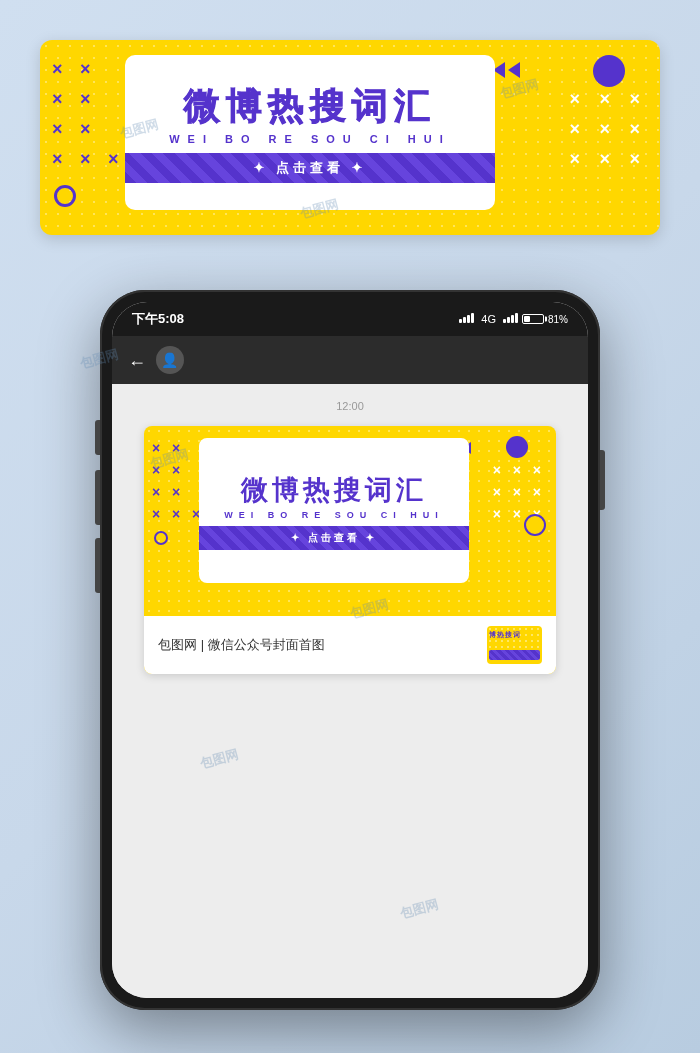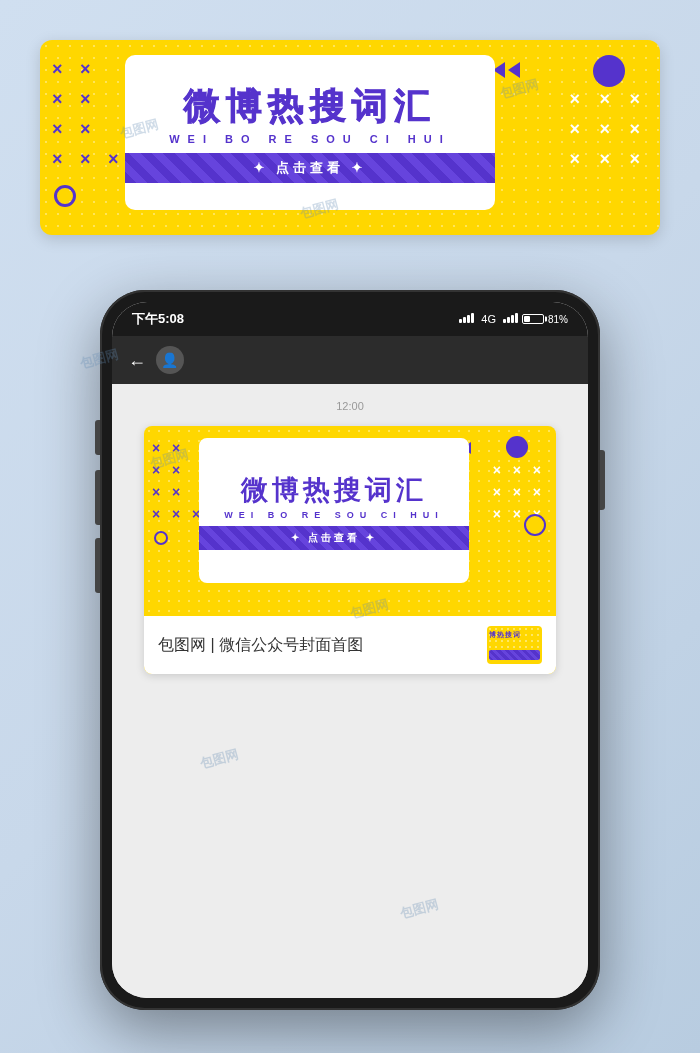--- a/index.html
+++ b/index.html
@@ -326,21 +326,21 @@
 
     
     .chat-info-bar {
       background: white;
       padding: 10px 14px;
       display: flex;
       align-items: center;
       gap: 10px;
     }
     .info-text {
-      font-size: 16px;
+      font-size: 13px;
       color: #333;
       flex: 1;
     }
     .info-thumb {
       width: 55px;
       height: 38px;
       background: #FFD700;
       border-radius: 4px;
       overflow: hidden;
       position: relative;

